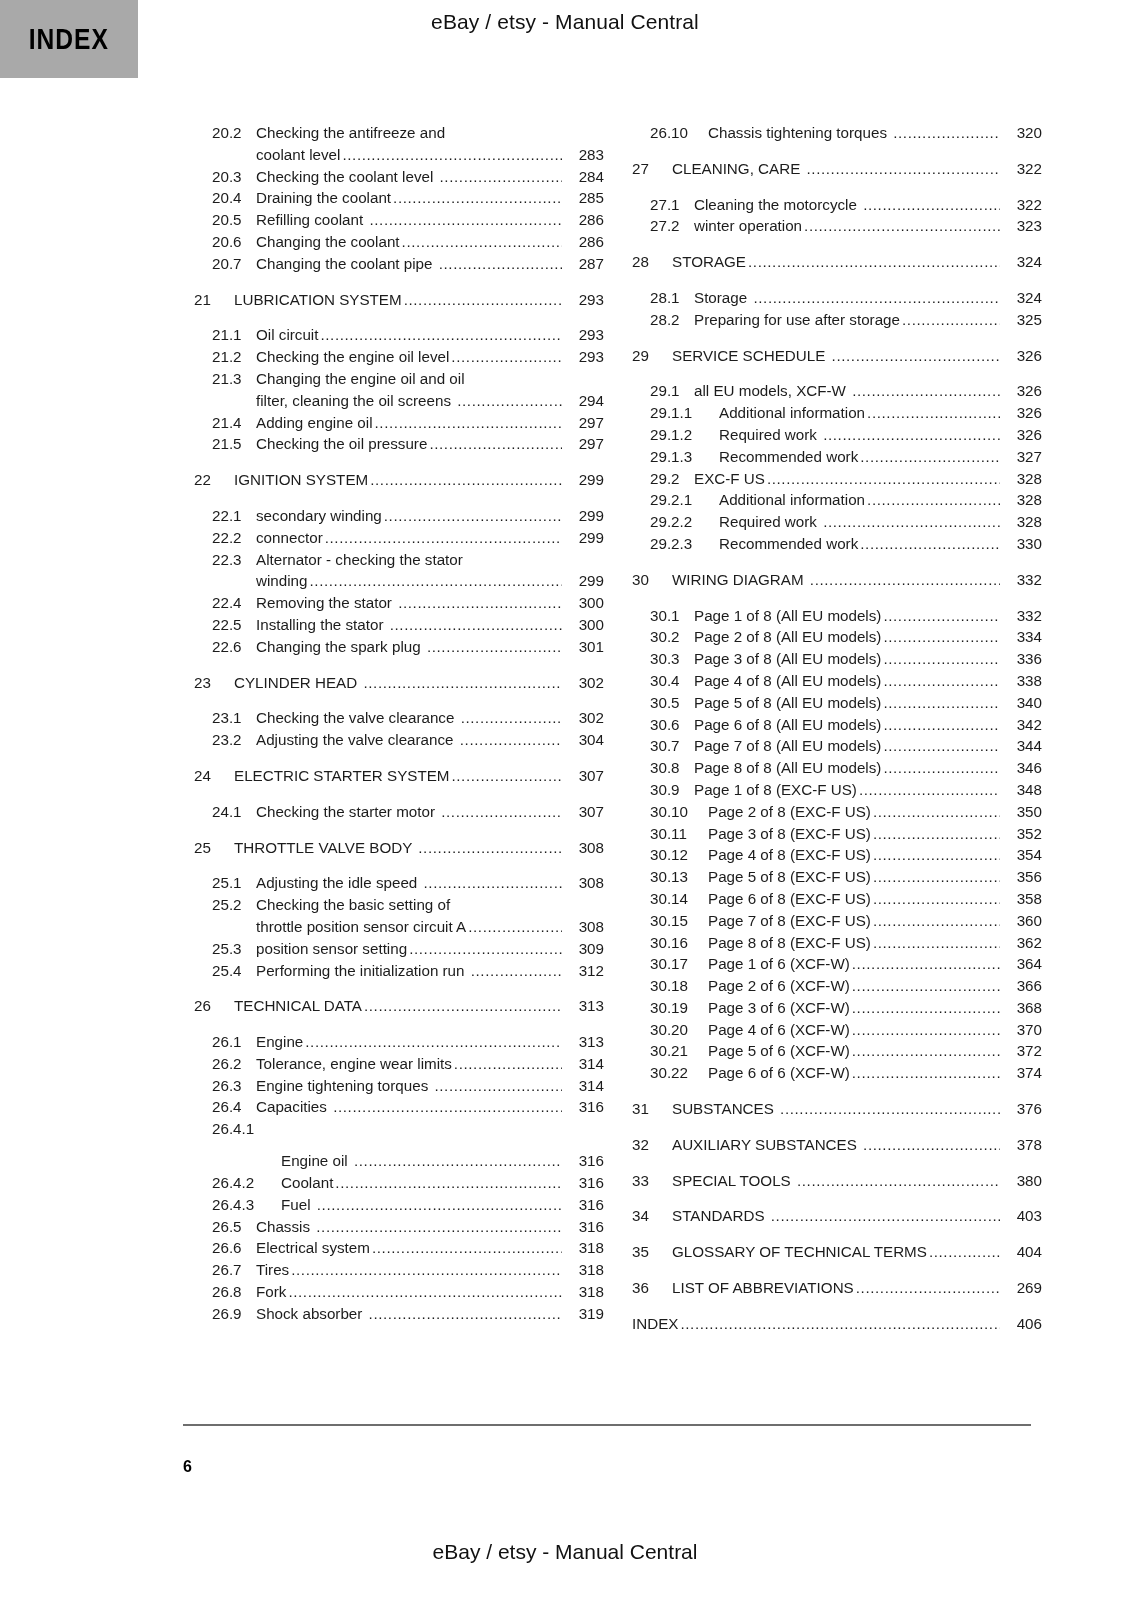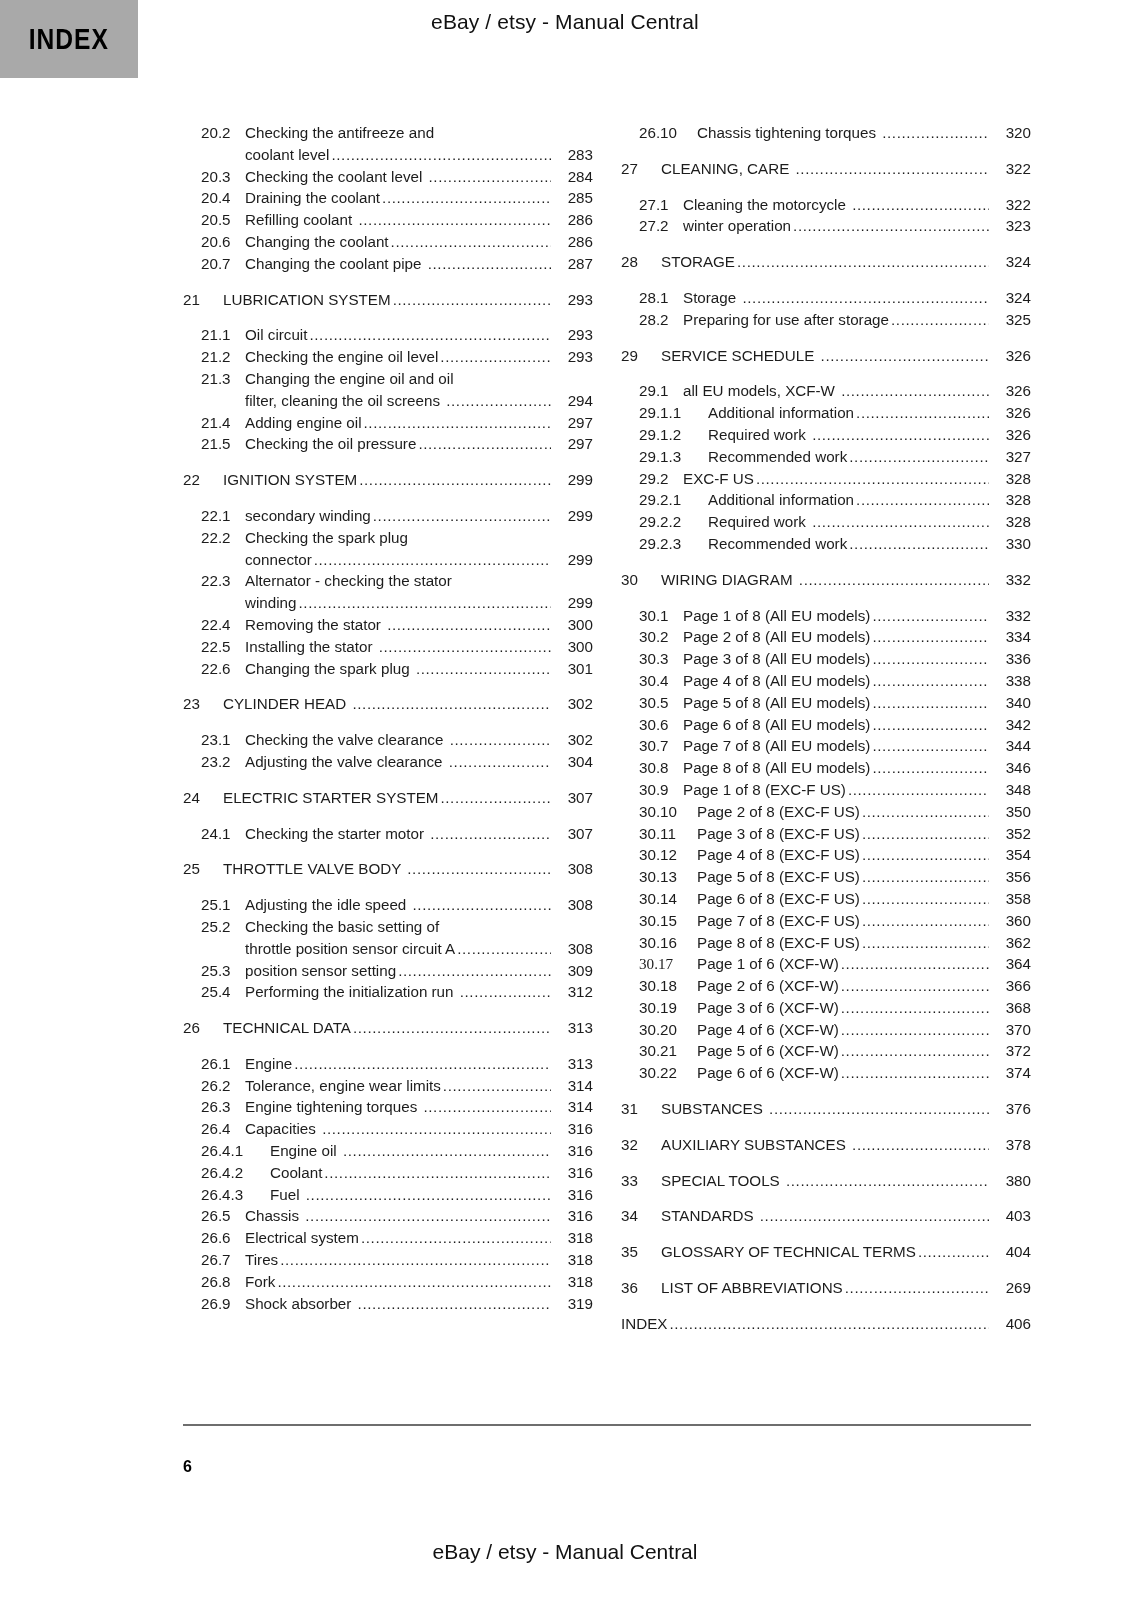--- a/index.html
+++ b/index.html
@@ -48,21 +48,21 @@
     text-align: center;
     font-size: 21px;
     color: #111;
     letter-spacing: 0.1px;
   }
 
   
   .toc {
     position: absolute;
     top: 122px;
-    left: 183px;
+    left: 194px;
     width: 848px;
     display: flex;
     gap: 28px;
   }
   .col {
     width: 410px;
   }
 
   .entry {
     display: flex;
@@ -317,23 +317,20 @@
             <span class="txt">secondary winding</span>
             <span class="leader">........................................................................................................................</span>
             <span class="pg">299</span>
           </div>
         </div>
       </div>
       <div class="entry lvl2">
         <div class="num">22.2</div>
         <div class="body">
           <div class="line">
-            <span class="txt">Checking the spark plug</span>
-          </div>
-          <div class="line">
             <span class="txt">connector</span>
             <span class="leader">........................................................................................................................</span>
             <span class="pg">299</span>
           </div>
         </div>
       </div>
       <div class="entry lvl2">
         <div class="num">22.3</div>
         <div class="body">
           <div class="line">
@@ -526,21 +523,21 @@
             <span class="txt">Capacities </span>
             <span class="leader">........................................................................................................................</span>
             <span class="pg">316</span>
           </div>
         </div>
       </div>
       <div class="entry lvl3">
         <div class="num">26.4.1</div>
         <div class="body">
           <div class="line">
-            <span class="txt" style="padding-left: 25px;">Engine oil </span>
+            <span class="txt" style="padding-left: 25px; margin-top: 32px;">Engine oil </span>
             <span class="leader">........................................................................................................................</span>
             <span class="pg">316</span>
           </div>
         </div>
       </div>
       <div class="entry lvl3">
         <div class="num">26.4.2</div>
         <div class="body">
           <div class="line">
             <span class="txt" style="padding-left: 25px;">Coolant</span>
@@ -935,21 +932,21 @@
         <div class="num" style="width: 76px; flex: 0 0 76px;">30.16</div>
         <div class="body">
           <div class="line">
             <span class="txt" style="padding-left: 0px;">Page 8 of 8 (EXC-F US)</span>
             <span class="leader">........................................................................................................................</span>
             <span class="pg">362</span>
           </div>
         </div>
       </div>
       <div class="entry lvl3">
-        <div class="num" style="width: 76px; flex: 0 0 76px; font-family: Liberation Serif, serif;">30.17</div>
+        <div class="num" style="width: 76px; flex: 0 0 76px;">30.17</div>
         <div class="body">
           <div class="line">
             <span class="txt" style="padding-left: 0px;">Page 1 of 6 (XCF-W)</span>
             <span class="leader">........................................................................................................................</span>
             <span class="pg">364</span>
           </div>
         </div>
       </div>
       <div class="entry lvl3">
         <div class="num" style="width: 76px; flex: 0 0 76px;">30.18</div>

